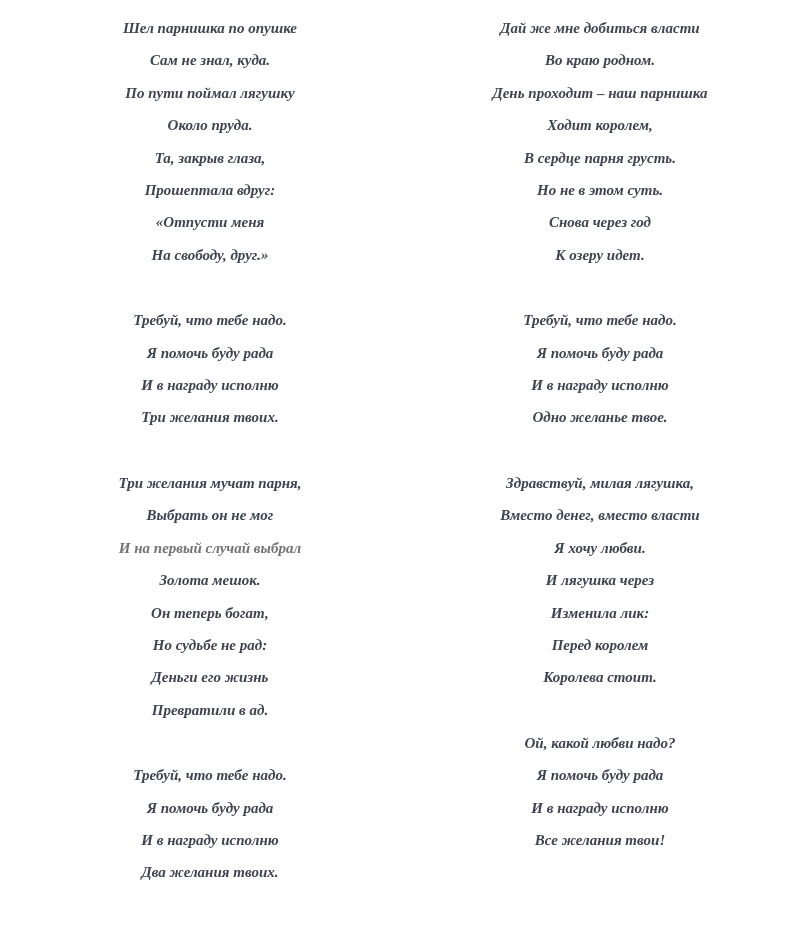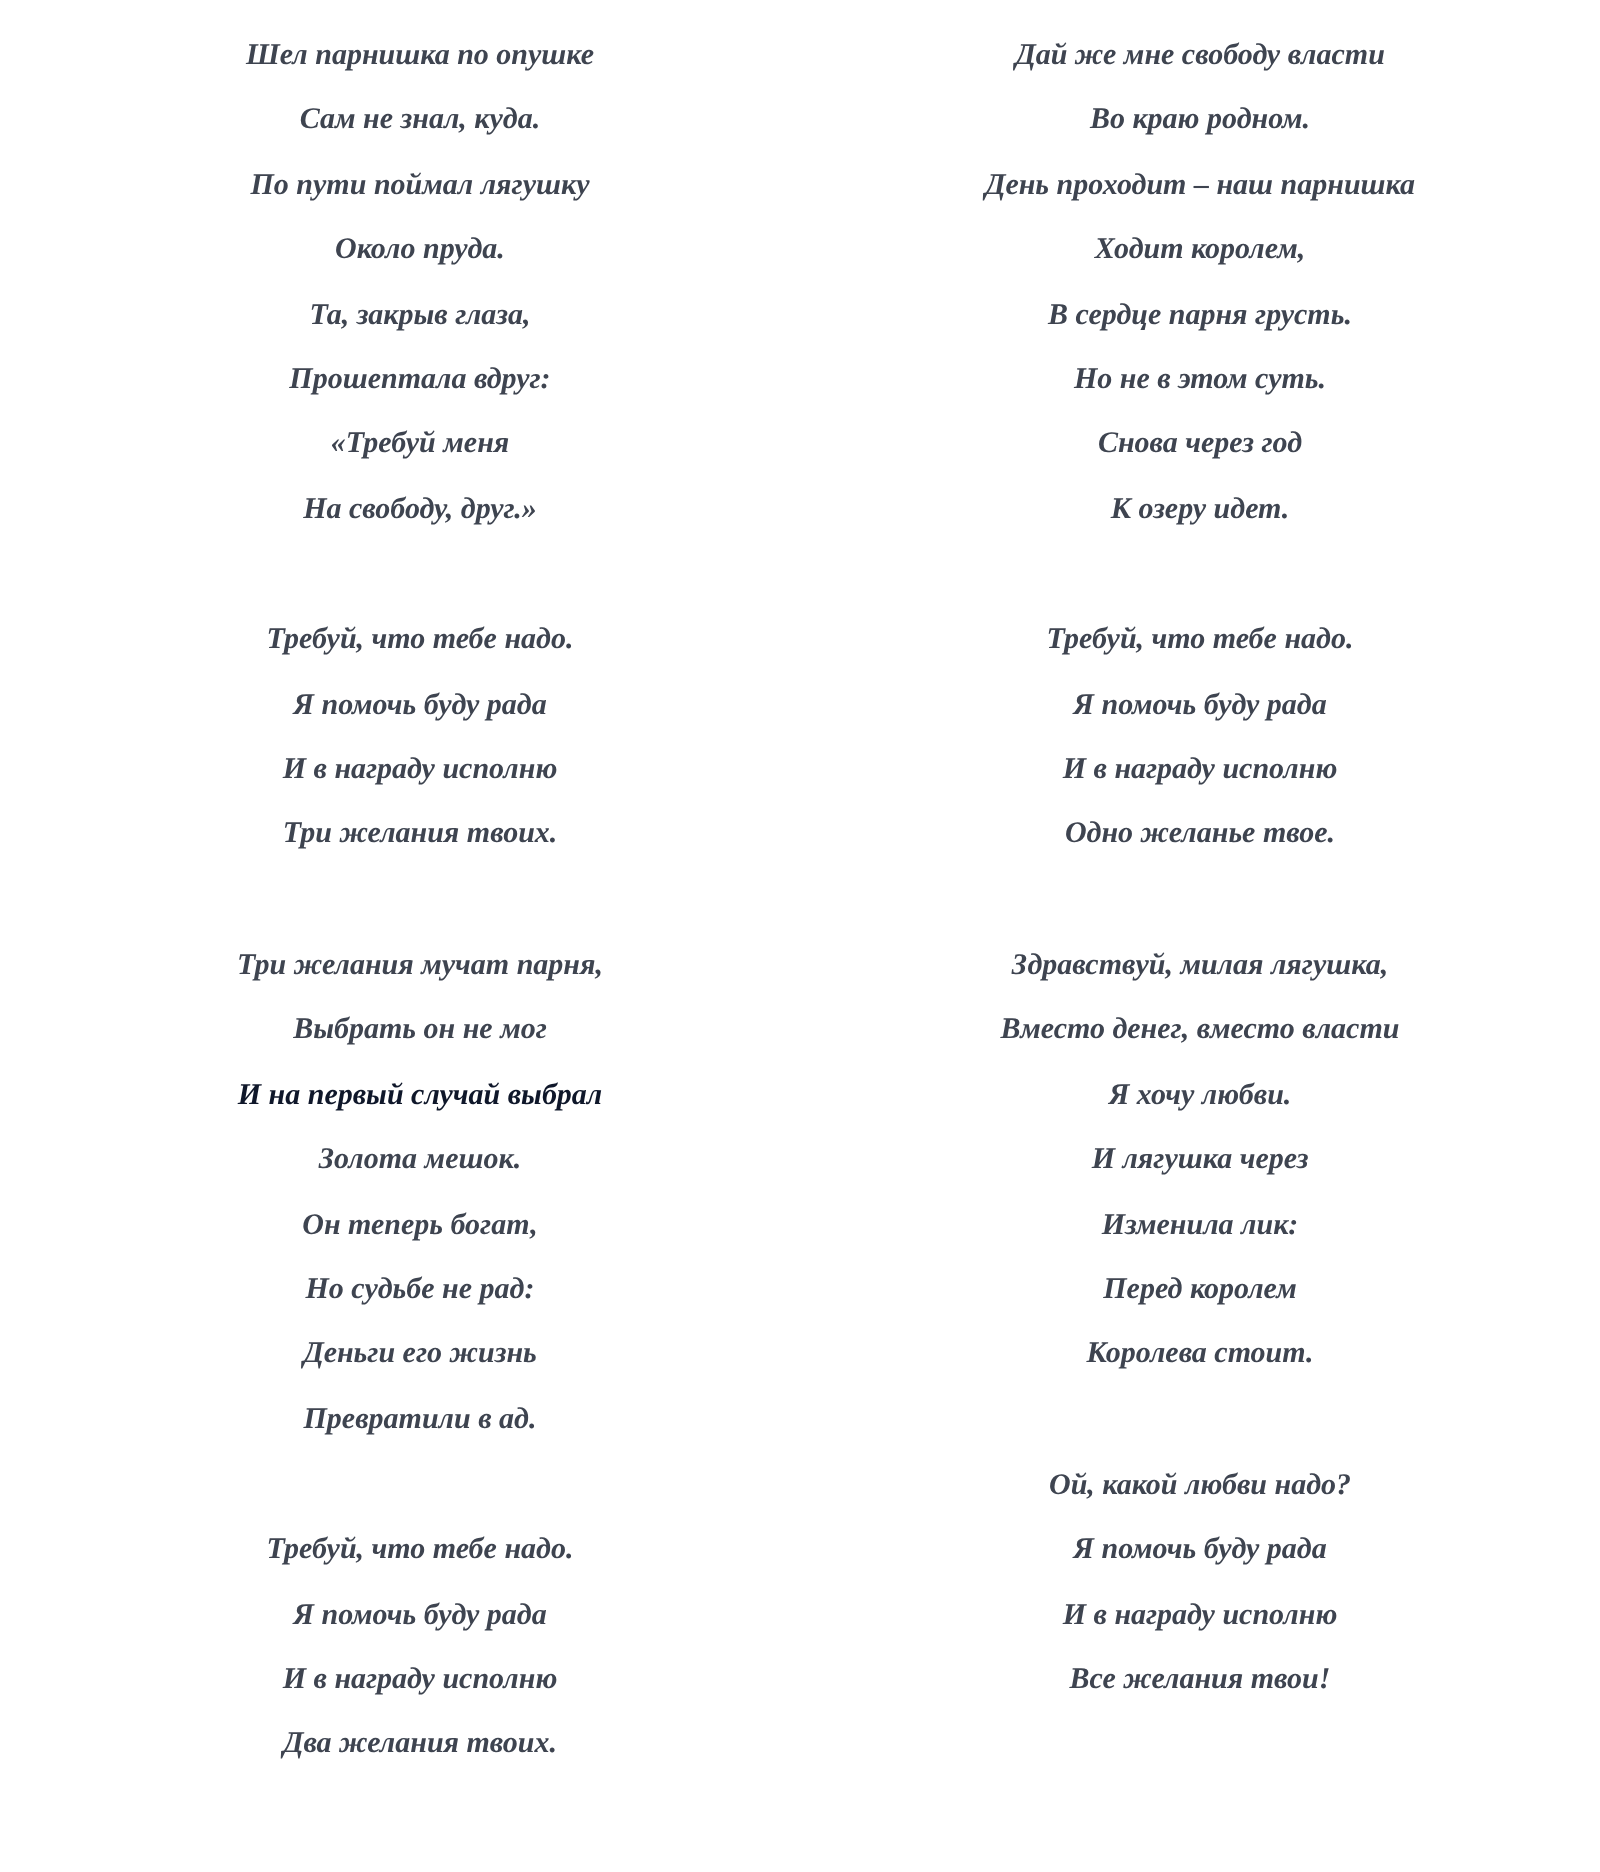--- a/index.html
+++ b/index.html
@@ -47,49 +47,49 @@
 
 <div class="lyrics-wrapper">
   <div class="lyrics-column left">
       <div class="stanza">
         <div class="line" style="color: rgb(62, 68, 80);">Шел парнишка по опушке</div>
         <div class="line" style="color: rgb(62, 68, 80);">Сам не знал, куда.</div>
         <div class="line" style="color: rgb(62, 68, 80);">По пути поймал лягушку</div>
         <div class="line" style="color: rgb(62, 68, 80);">Около пруда.</div>
         <div class="line" style="color: rgb(62, 68, 80);">Та, закрыв глаза,</div>
         <div class="line" style="color: rgb(62, 68, 80);">Прошептала вдруг:</div>
-        <div class="line" style="color: rgb(62, 68, 80);">«Требуй меня</div>
+        <div class="line" style="color: rgb(62, 68, 80);">«Отпусти меня</div>
         <div class="line" style="color: rgb(62, 68, 80);">На свободу, друг.»</div>
       </div>
       <div class="stanza">
         <div class="line" style="color: rgb(62, 68, 80);">Требуй, что тебе надо.</div>
         <div class="line" style="color: rgb(62, 68, 80);">Я помочь буду рада</div>
         <div class="line" style="color: rgb(62, 68, 80);">И в награду исполню</div>
         <div class="line" style="color: rgb(62, 68, 80);">Три желания твоих.</div>
       </div>
       <div class="stanza">
         <div class="line" style="color: rgb(62, 68, 80);">Три желания мучат парня,</div>
         <div class="line" style="color: rgb(62, 68, 80);">Выбрать он не мог</div>
-        <div class="line" style="color: #0f172a;">И на первый случай выбрал</div>
+        <div class="line" style="color: #737373;">И на первый случай выбрал</div>
         <div class="line" style="color: rgb(62, 68, 80);">Золота мешок.</div>
         <div class="line" style="color: rgb(62, 68, 80);">Он теперь богат,</div>
         <div class="line" style="color: rgb(62, 68, 80);">Но судьбе не рад:</div>
         <div class="line" style="color: rgb(62, 68, 80);">Деньги его жизнь</div>
         <div class="line" style="color: rgb(62, 68, 80); font-style: italic;">Превратили в ад.</div>
       </div>
       <div class="stanza">
         <div class="line" style="color: rgb(62, 68, 80);">Требуй, что тебе надо.</div>
         <div class="line" style="color: rgb(62, 68, 80);">Я помочь буду рада</div>
         <div class="line" style="color: rgb(62, 68, 80);">И в награду исполню</div>
         <div class="line" style="color: rgb(62, 68, 80);">Два желания твоих.</div>
       </div>
     </div>
   <div class="lyrics-column right">
       <div class="stanza">
-        <div class="line" style="color: rgb(62, 68, 80);">Дай же мне свободу власти</div>
+        <div class="line" style="color: rgb(62, 68, 80);">Дай же мне добиться власти</div>
         <div class="line" style="color: rgb(62, 68, 80);">Во краю родном.</div>
         <div class="line" style="color: rgb(62, 68, 80);">День проходит – наш парнишка</div>
         <div class="line" style="color: rgb(62, 68, 80);">Ходит королем,</div>
         <div class="line" style="color: rgb(62, 68, 80);">В сердце парня грусть.</div>
         <div class="line" style="color: rgb(62, 68, 80);">Но не в этом суть.</div>
         <div class="line" style="color: rgb(62, 68, 80);">Снова через год</div>
         <div class="line" style="color: rgb(62, 68, 80);">К озеру идет.</div>
       </div>
       <div class="stanza">
         <div class="line" style="color: rgb(62, 68, 80);">Требуй, что тебе надо.</div>

